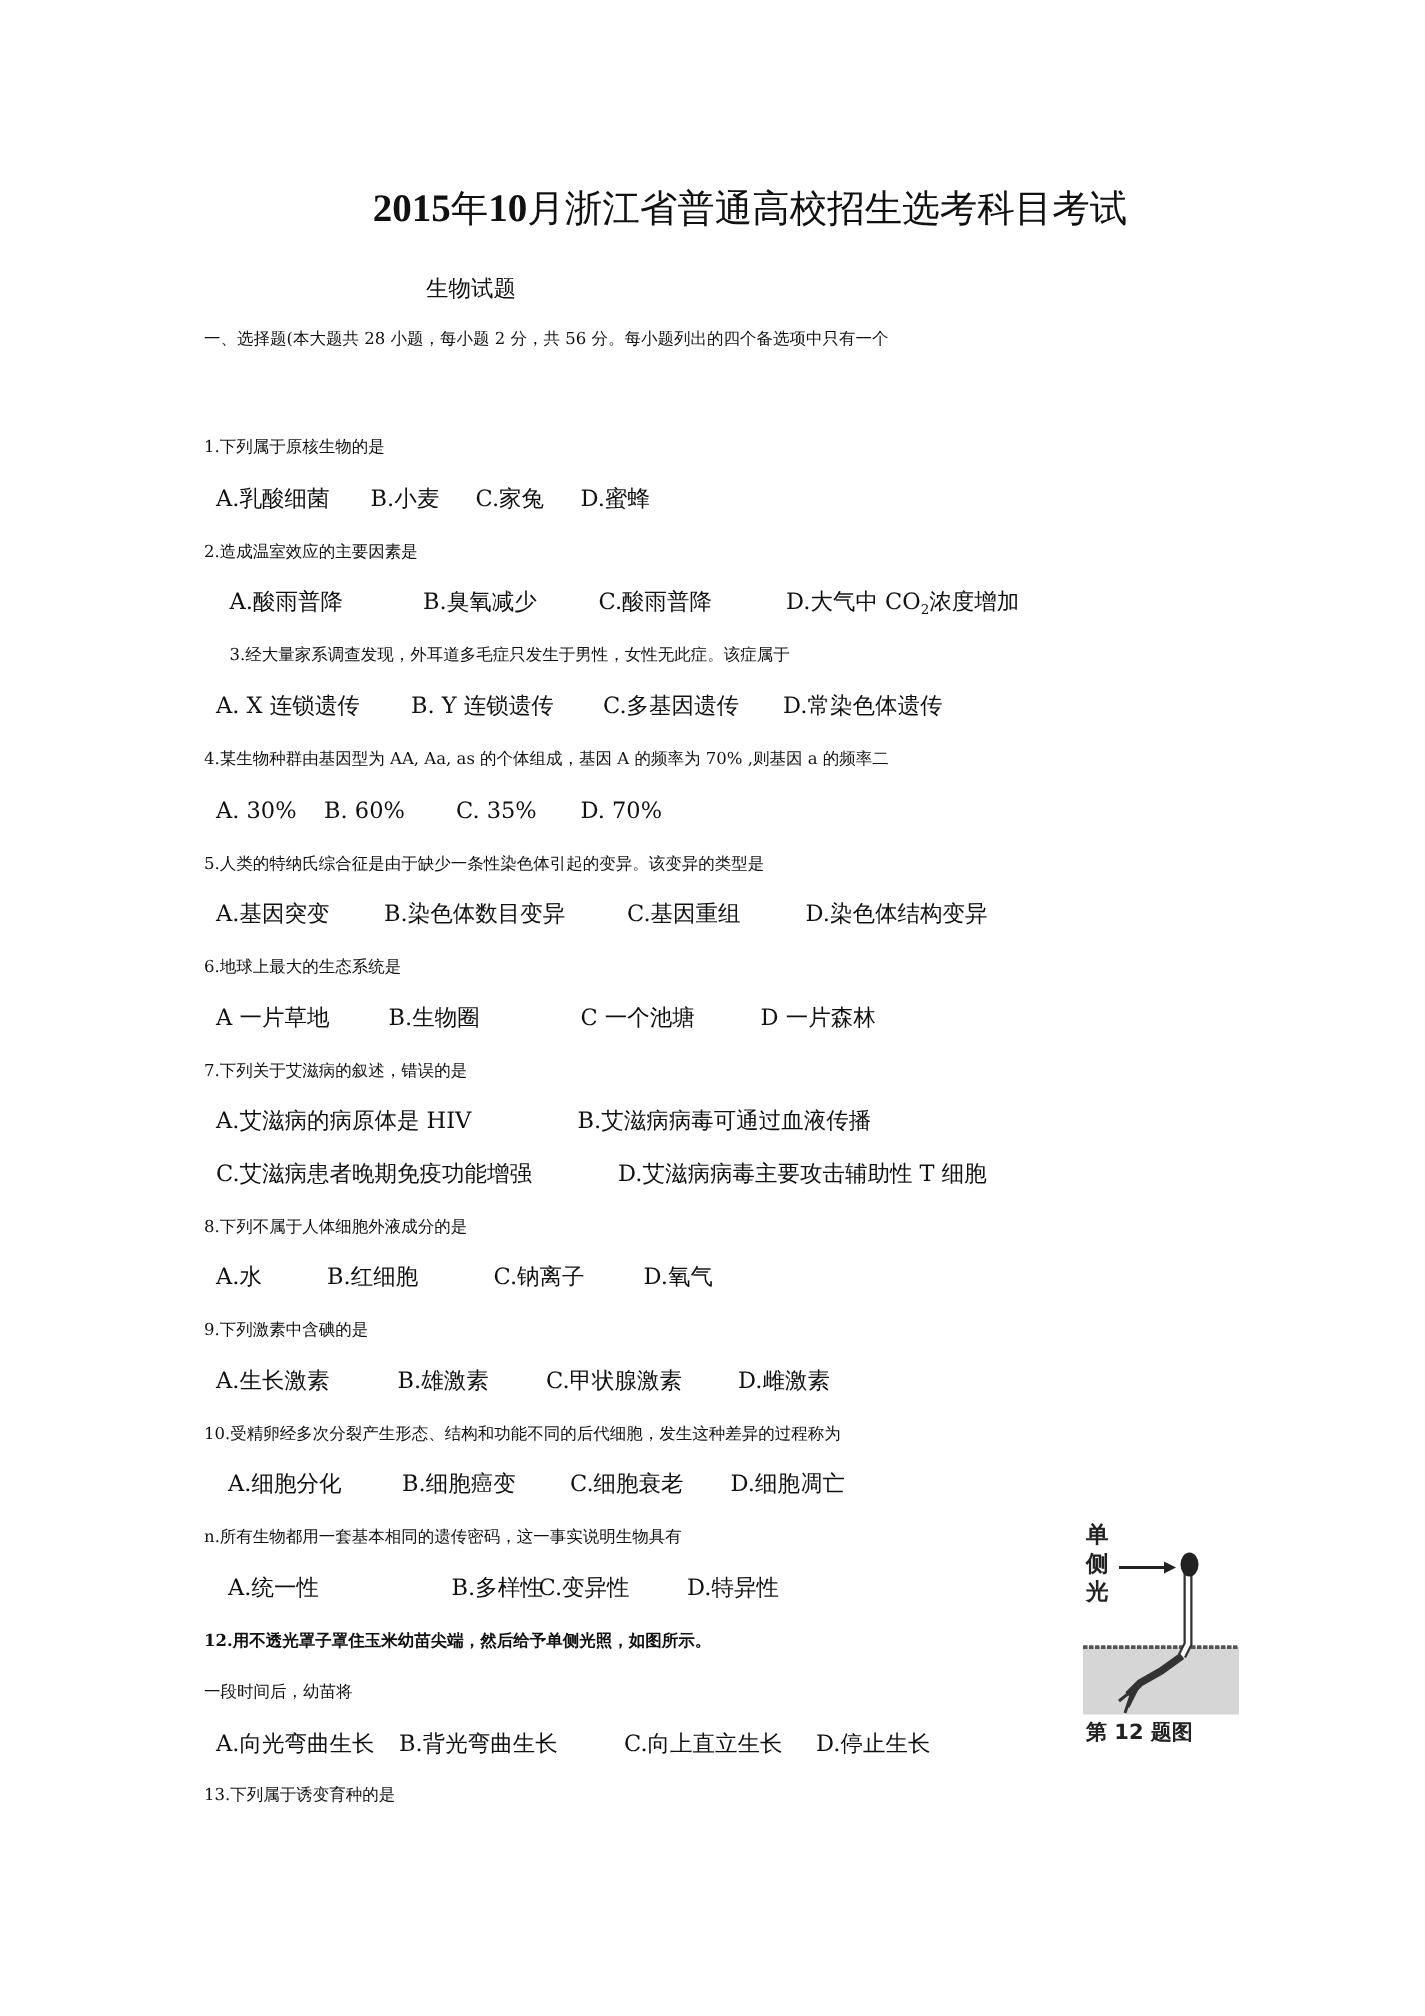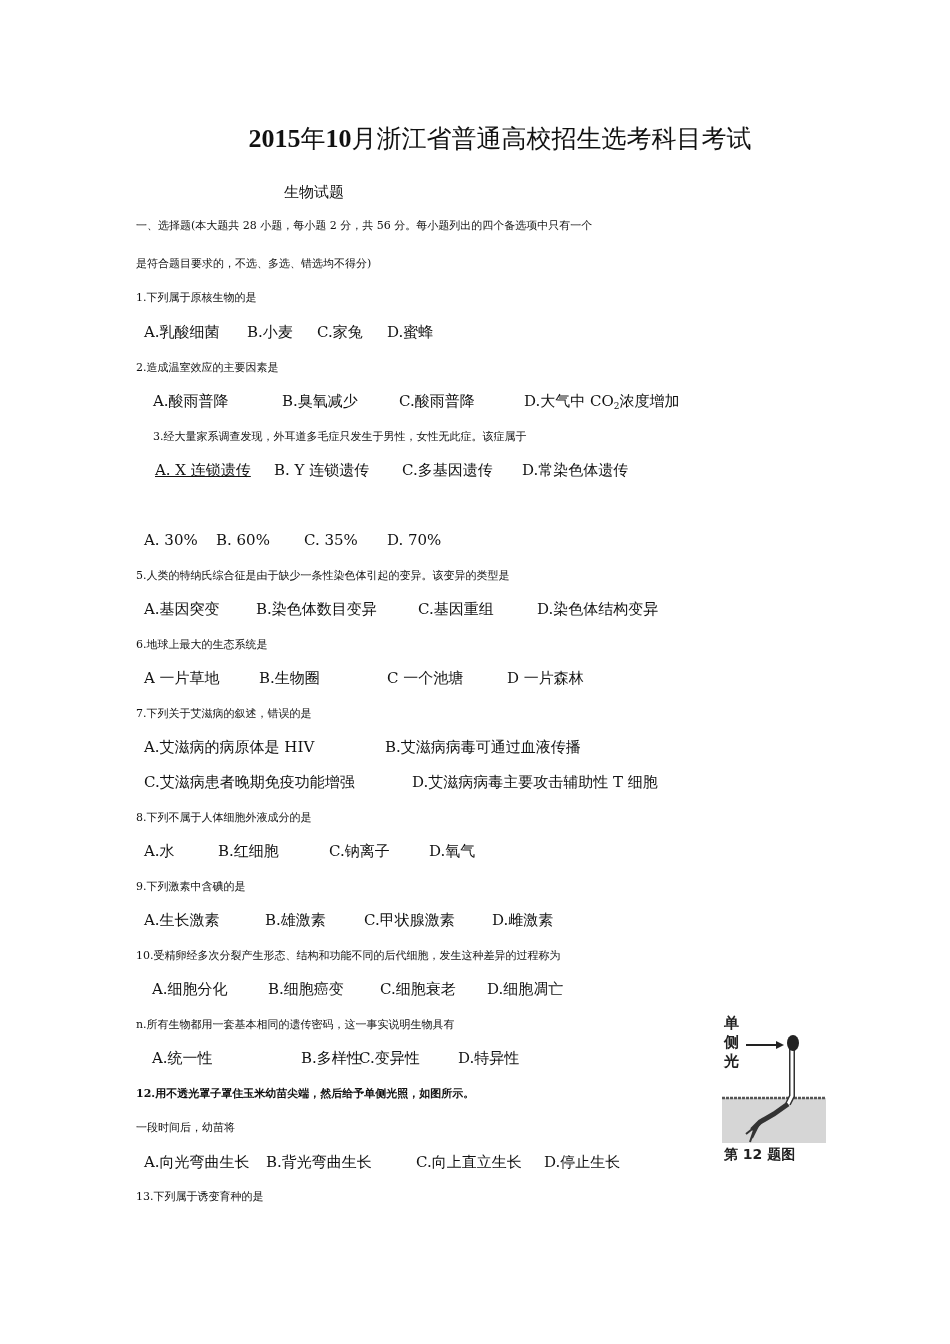--- a/index.html
+++ b/index.html
@@ -23,46 +23,46 @@
 
 <div class="page">
 
   <div class="title">
     <span class="num">2015</span><span>年</span><span class="num">10</span><span>月浙江省普通高校招生选考科目考试</span>
   </div>
 
   <div class="subtitle">生物试题</div>
 
   <div class="line" style="left:136px; top:216px;">一、选择题(本大题共 28 小题，每小题 2 分，共 56 分。每小题列出的四个备选项中只有一个</div>
-  <div class="line" style="left:136px; top:254px;">是符合题目要求的，不选、多选、错选均不得分)</div>
 
   <div class="line" style="left:136px; top:288px;">1.下列属于原核生物的是</div>
   <div class="row" style="left:144px; top:323px;">
     <span class="opt" style="left:0px;">A.乳酸细菌</span>
     <span class="opt" style="left:103px;">B.小麦</span>
     <span class="opt" style="left:173px;">C.家兔</span>
     <span class="opt" style="left:243px;">D.蜜蜂</span>
   </div>
 
   <div class="line" style="left:136px; top:358px;">2.造成温室效应的主要因素是</div>
   <div class="row" style="left:153px; top:392px;">
     <span class="opt" style="left:0px;">A.酸雨普降</span>
     <span class="opt" style="left:129px;">B.臭氧减少</span>
     <span class="opt" style="left:246px;">C.酸雨普降</span>
     <span class="opt" style="left:371px;"><span>D.大气中 CO</span><sub>2</sub><span>浓度增加</span></span>
   </div>
 
   <div class="line" style="left:153px; top:427px;">3.经大量家系调查发现，外耳道多毛症只发生于男性，女性无此症。该症属于</div>
   <div class="row" style="left:144px; top:461px;">
-    <span class="opt" style="left:11px;text-decoration:underline;">A. X 连锁遗传</span>
+    <span class="opt" style="left:0px;">A. X 连锁遗传</span>
     <span class="opt" style="left:130px;">B. Y 连锁遗传</span>
     <span class="opt" style="left:258px;">C.多基因遗传</span>
     <span class="opt" style="left:378px;">D.常染色体遗传</span>
   </div>
 
+  <div class="line" style="left:136px; top:496px;">4.某生物种群由基因型为 AA, Aa, as 的个体组成，基因 A 的频率为 70% ,则基因 a 的频率二</div>
   <div class="row" style="left:144px; top:531px;">
     <span class="opt" style="left:0px;">A. 30%</span>
     <span class="opt" style="left:72px;">B. 60%</span>
     <span class="opt" style="left:160px;">C. 35%</span>
     <span class="opt" style="left:243px;">D. 70%</span>
   </div>
 
   <div class="line" style="left:136px; top:566px;">5.人类的特纳氏综合征是由于缺少一条性染色体引起的变异。该变异的类型是</div>
   <div class="row" style="left:144px; top:600px;">
     <span class="opt" style="left:0px;">A.基因突变</span>

